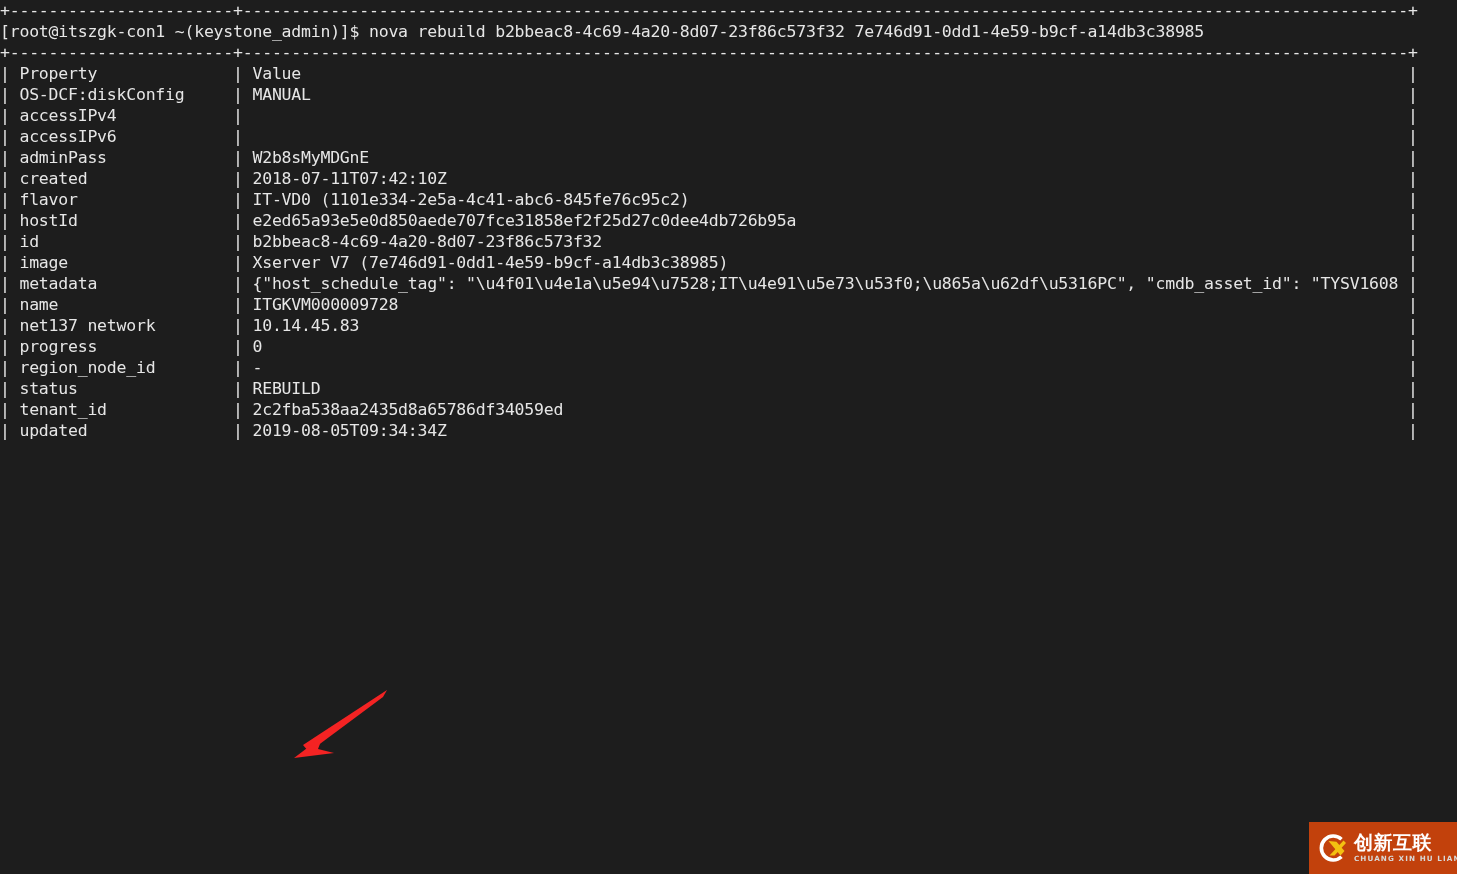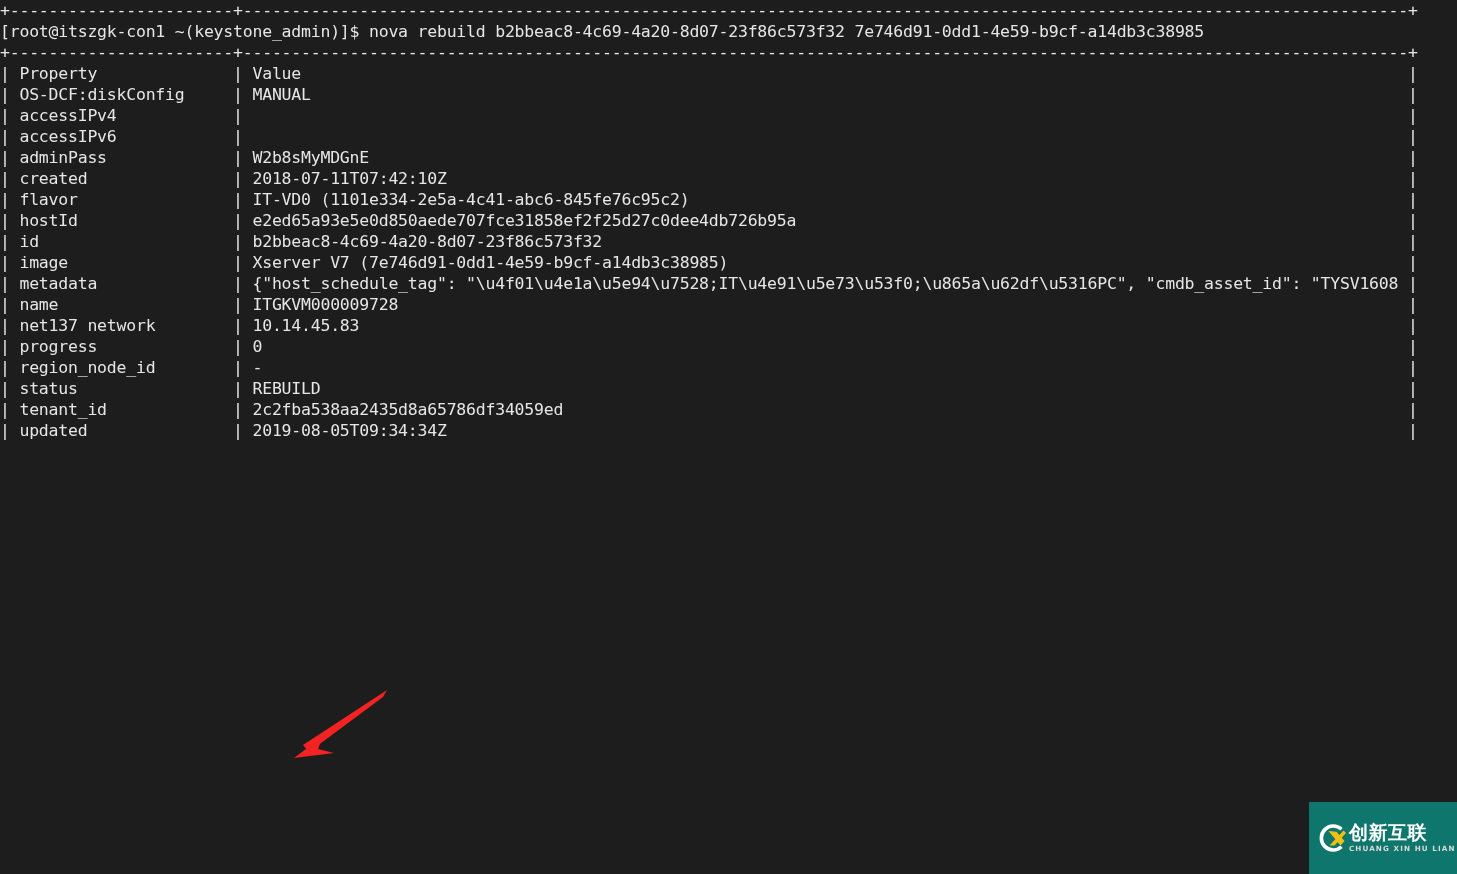--- a/index.html
+++ b/index.html
@@ -52,26 +52,27 @@
     height: 874px;
     pointer-events: none;
   }
 
   
   #watermark {
     position: absolute;
     right: 0;
     bottom: 0;
     width: 148px;
-    height: 72px;
-    background: #0f766e;
+    height: 52px;
+    background: #c2410c;
     display: flex;
     align-items: center;
     padding-left: 6px;
     box-sizing: border-box;
+    gap: 5px;
   }
   #watermark .wm-mark {
     width: 34px;
     height: 34px;
     flex: 0 0 34px;
     position: relative;
   }
   #watermark .wm-text {
     display: flex;
     flex-direction: column;

